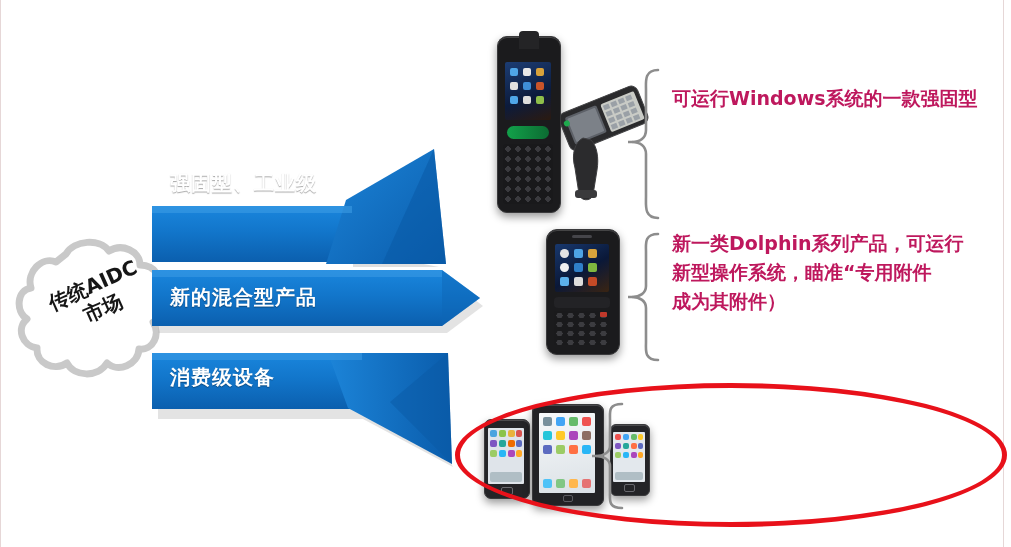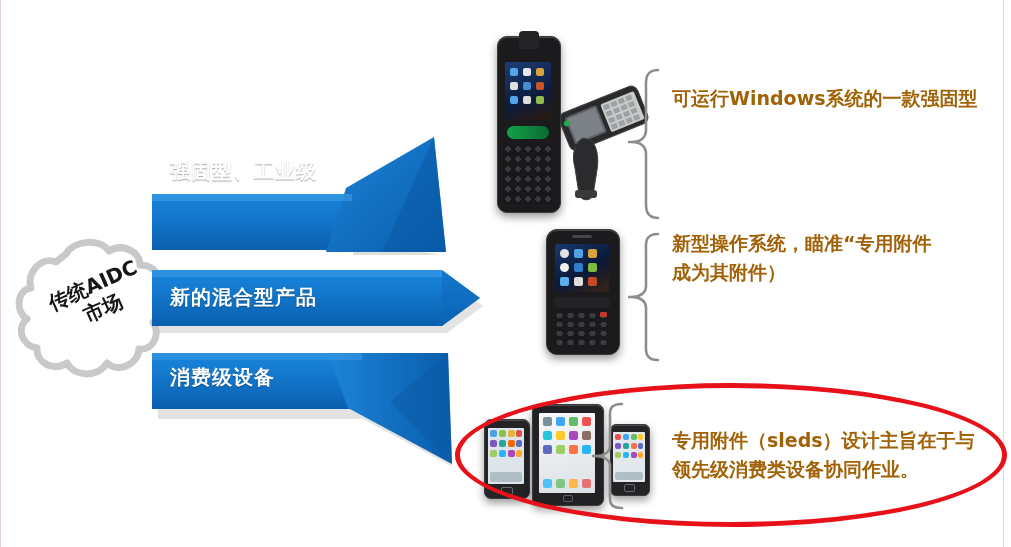--- a/index.html
+++ b/index.html
@@ -33,21 +33,21 @@
 
   .phone-body{background:#1b1b1d;border:1px solid #3a3a3c;border-radius:9px;
               box-shadow:0 4px 9px rgba(0,0,0,.4), inset 0 1px 0 rgba(255,255,255,.18);}
   .scr{position:absolute;background:#0a1530;overflow:hidden;}
   .ico{position:absolute;border-radius:2px;}
 
   
   .bracket{position:absolute;}
 
   
-  .rtext{position:absolute;color:#a16207;font-weight:bold;
+  .rtext{position:absolute;color:#be185d;font-weight:bold;
          font-family:"DejaVu Sans","Liberation Sans",sans-serif;
          font-size:19px;line-height:29px;letter-spacing:0px;}
   .rtext div{white-space:nowrap;}
 
   
   .ellipse{position:absolute;border:5px solid #e8111a;border-radius:50%;
            box-sizing:border-box;}
 </style>
 </head>
 <body>
@@ -64,21 +64,21 @@
                C147 102 139 119 125 117 C124 133 104 141 93 131
                C84 146 60 145 53 131 C40 140 22 131 23 116
                C8 114 2 96 13 87 C1 79 3 58 17 56 C12 40 28 24 42 30 Z" fill="#ffffff" stroke="#c9c9c9" stroke-width="7" stroke-linejoin="round"></path>
     </svg>
     <div class="cloud-label">
       <div>传统AIDC</div>
       <div>市场</div>
     </div>
   </div>
 
-  <div class="arrow" style="left:150px;top:128px;width:320px;height:130px;">
+  <div class="arrow" style="left:150px;top:140px;width:320px;height:130px;">
     <svg width="320" height="130" viewBox="0 0 320 130">
       <defs>
         <linearGradient id="g1" x1="0" y1="0" x2="0" y2="1">
           <stop offset="0%" stop-color="#1a86dd"></stop>
           <stop offset="45%" stop-color="#1276cb"></stop>
           <stop offset="100%" stop-color="#0b5fae"></stop>
         </linearGradient>
         <linearGradient id="g1h" x1="0" y1="0" x2="1" y2="1">
           <stop offset="0%" stop-color="#1c84d8"></stop>
           <stop offset="100%" stop-color="#0a5cab"></stop>
@@ -301,22 +301,19 @@
     </svg>
   </div>
 
   <div class="ellipse" style="left:455px;top:383px;width:552px;height:144px;"></div>
 
   <div class="rtext" style="left:672px;top:84px;">
     <div>可运行Windows系统的一款强固型</div>
   </div>
 
   <div class="rtext" style="left:672px;top:229px;">
+    <div>新一类Dolphin系列产品，可运行</div>
     <div>新型操作系统，瞄准“专用附件</div>
     <div>成为其附件）</div>
   </div>
 
-  <div class="rtext" style="left:672px;top:426px;">
-    <div>专用附件（sleds）设计主旨在于与</div>
-    <div>领先级消费类设备协同作业。</div>
-  </div>
 
 </div>
 
 </body></html>

